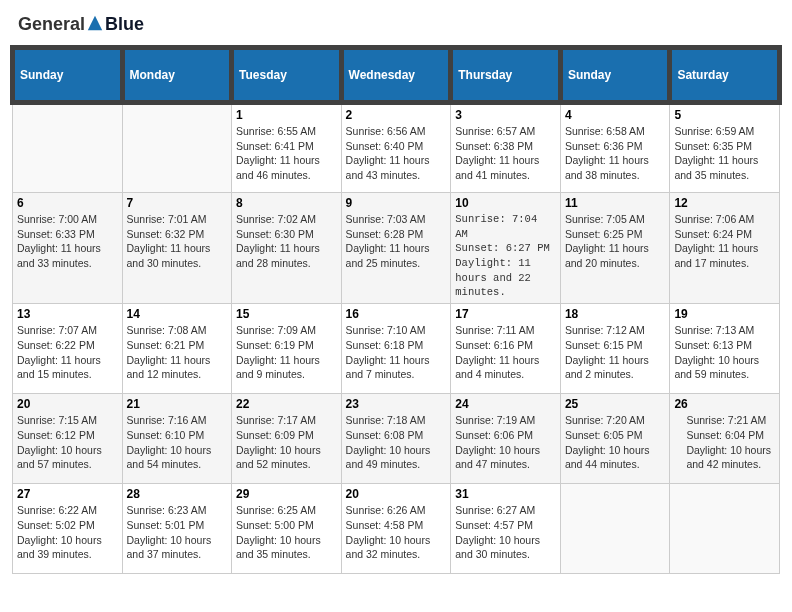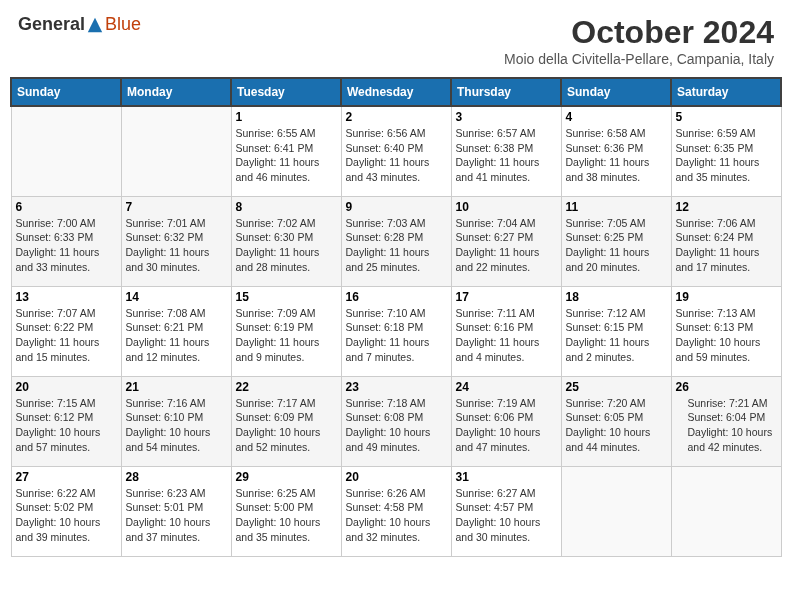--- a/index.html
+++ b/index.html
@@ -17,27 +17,26 @@
       margin-bottom: 6px;
       padding: 4px 8px;
     }
     .logo {
       display: flex;
       flex-direction: column;
       align-items: flex-start;
     }
     .logo-text {
       display: flex;
-      align-items: center;
       font-size: 18px;
       font-weight: bold;
       color: #333;
     }
     .logo-general { color: #333; font-weight: bold; }
-    .logo-blue { color: #c2410c; font-weight: normal; }
+    .logo-blue { color: #0f172a; font-weight: bold; }
     .logo-icon {
       width: 18px;
       height: 18px;
       margin: 0 1px;
     }
     .title-section {
       text-align: right;
     }
     .month-title {
       font-size: 32px;
@@ -50,23 +49,23 @@
     }
     .calendar {
       width: 100%;
       border-collapse: collapse;
       font-size: 11px;
     }
     .calendar th {
       background-color: #1a6faf;
       color: white;
       text-align: left;
-      padding: 6px 5px;
+      padding: 18px 5px;
       font-size: 12px;
-      border: 2px solid #404040;
+      border: 5px solid #404040;
     }
     .calendar td {
       vertical-align: top;
       border: 1px solid #ccc;
       padding: 3px 4px;
       width: 110px;
       min-height: 70px;
       height: 90px;
     }
     .day-num {
@@ -93,24 +92,20 @@
 <div class="header">
   <div class="logo">
     <div class="logo-text">
       <span class="logo-general">General</span>
       <svg class="logo-icon" viewBox="0 0 20 20">
         <polygon points="10,2 18,18 2,18" fill="#1a6faf"></polygon>
       </svg>
       <span class="logo-blue">Blue</span>
     </div>
   </div>
-  <div class="title-section">
-    <div class="month-title">October 2024</div>
-    <div class="subtitle">Moio della Civitella-Pellare, Campania, Italy</div>
-  </div>
 </div>
 
 <table class="calendar">
   <thead>
     <tr id="cal-header">
         <th>Sunday</th>
         <th>Monday</th>
         <th>Tuesday</th>
         <th>Wednesday</th>
         <th>Thursday</th>
@@ -173,21 +168,21 @@
 Daylight: 11 hours and 28 minutes.</div>
         </td>
         <td>
           <span class="day-num">9</span>
           <div class="day-info" style="white-space: pre-line;">Sunrise: 7:03 AM
 Sunset: 6:28 PM
 Daylight: 11 hours and 25 minutes.</div>
         </td>
         <td>
           <span class="day-num">10</span>
-          <div class="day-info" style="white-space: pre-line;">Sunrise: 7:04 AM
+          <div class="day-info" style="white-space: pre-line; font-family: Liberation Mono, monospace;">Sunrise: 7:04 AM
 Sunset: 6:27 PM
 Daylight: 11 hours and 22 minutes.</div>
         </td>
         <td>
           <span class="day-num">11</span>
           <div class="day-info" style="white-space: pre-line;">Sunrise: 7:05 AM
 Sunset: 6:25 PM
 Daylight: 11 hours and 20 minutes.</div>
         </td>
         <td>

